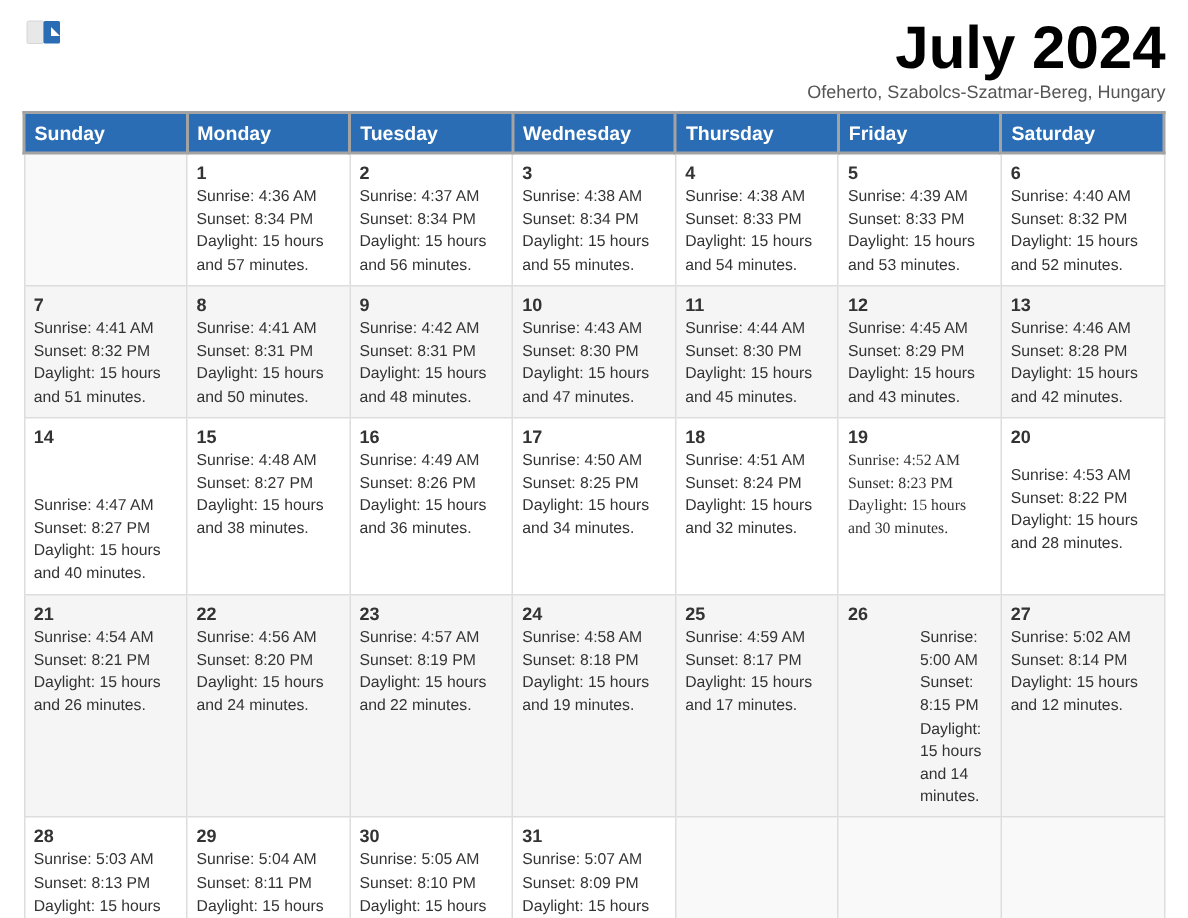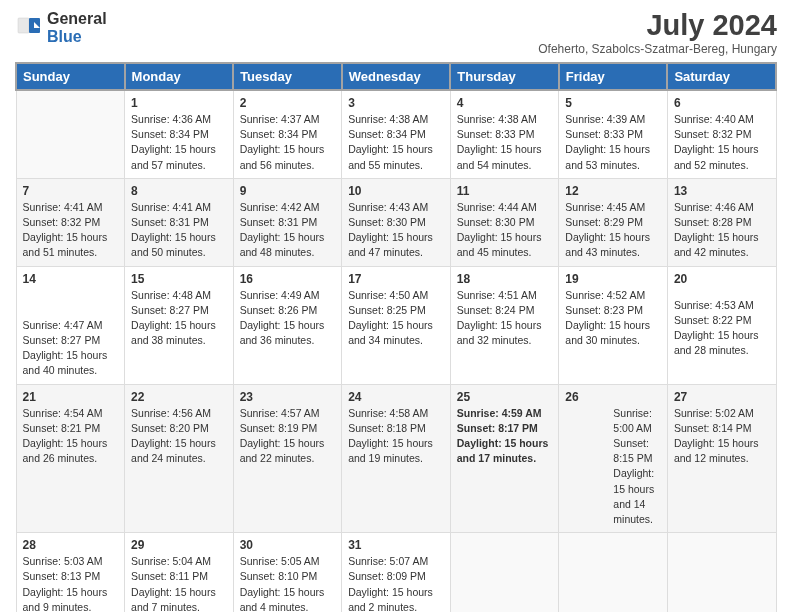--- a/index.html
+++ b/index.html
@@ -27,23 +27,23 @@
       line-height: 1.1;
     }
     .logo-icon {
       width: 28px;
       height: 28px;
     }
     .title-block {
       text-align: right;
     }
     .month-title {
-      font-size: 29px;
+      font-size: 40px;
       font-weight: bold;
-      color: #404040;
+      color: #000000;
       line-height: 1.1;
     }
     .subtitle {
       font-size: 12px;
       color: #555;
     }
     table {
       width: 100%;
       border-collapse: collapse;
       table-layout: fixed;
@@ -90,24 +90,20 @@
 <div class="header-row">
   <div class="logo">
     <svg class="logo-icon" viewBox="0 0 28 28">
       <rect x="0" y="0" width="28" height="28" rx="2" fill="#fff"></rect>
 
       <rect x="3" y="4" width="11" height="15" rx="1" fill="#e8e8e8" stroke="#ccc" stroke-width="0.5"></rect>
       <rect x="14" y="4" width="11" height="15" rx="1" fill="#2a6db5"></rect>
 
       <polygon points="19,8 25,14 19,14" fill="#fff"></polygon>
     </svg>
-    <div class="logo-text">
-      <span style="font-size:16px;font-weight:bold;color:#333;line-height:1.1;">General</span>
-      <span style="font-size:16px;font-weight:bold;color:#2a6db5;line-height:1.1;">Blue</span>
-    </div>
   </div>
   <div class="title-block">
     <div class="month-title">July 2024</div>
     <div class="subtitle">Ofeherto, Szabolcs-Szatmar-Bereg, Hungary</div>
   </div>
 </div>
 
 <table>
   <thead>
     <tr>
@@ -248,21 +244,21 @@
         </td>
         <td>
           <span class="day-number">18</span>
           <div class="day-info" style="white-space: pre-line;">Sunrise: 4:51 AM
 Sunset: 8:24 PM
 Daylight: 15 hours
 and 32 minutes.</div>
         </td>
         <td>
           <span class="day-number">19</span>
-          <div class="day-info" style="white-space: pre-line;">Sunrise: 4:52 AM
+          <div class="day-info" style="white-space: pre-line; font-family: Liberation Serif, serif;">Sunrise: 4:52 AM
 Sunset: 8:23 PM
 Daylight: 15 hours
 and 30 minutes.</div>
         </td>
         <td>
           <span class="day-number">20</span>
           <div class="day-info" style="white-space: pre-line; margin-top: 12px;">Sunrise: 4:53 AM
 Sunset: 8:22 PM
 Daylight: 15 hours
 and 28 minutes.</div>
@@ -292,21 +288,21 @@
         </td>
         <td>
           <span class="day-number">24</span>
           <div class="day-info" style="white-space: pre-line;">Sunrise: 4:58 AM
 Sunset: 8:18 PM
 Daylight: 15 hours
 and 19 minutes.</div>
         </td>
         <td>
           <span class="day-number">25</span>
-          <div class="day-info" style="white-space: pre-line; font-weight: bold;">Sunrise: 4:59 AM
+          <div class="day-info" style="white-space: pre-line;">Sunrise: 4:59 AM
 Sunset: 8:17 PM
 Daylight: 15 hours
 and 17 minutes.</div>
         </td>
         <td>
           <span class="day-number">26</span>
           <div class="day-info" style="white-space: pre-line; margin-left: 48px;">Sunrise: 5:00 AM
 Sunset: 8:15 PM
 Daylight: 15 hours
 and 14 minutes.</div>

